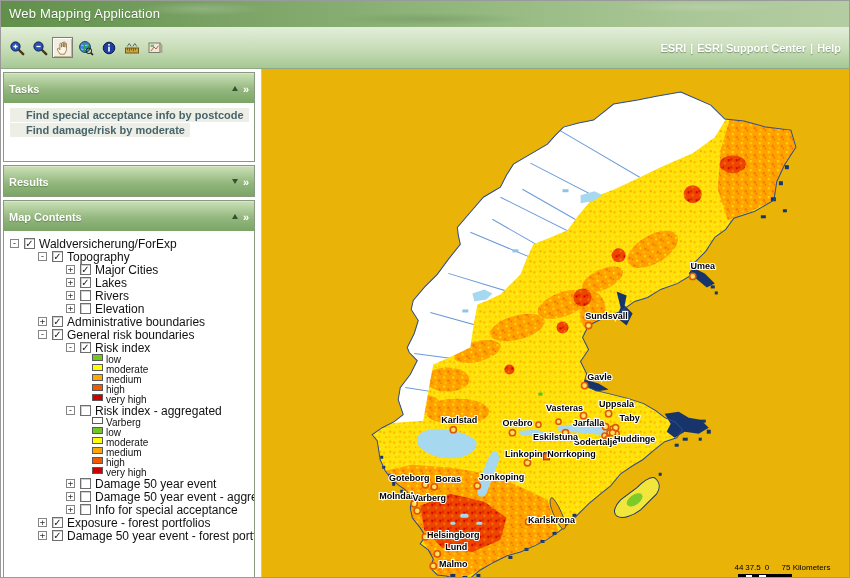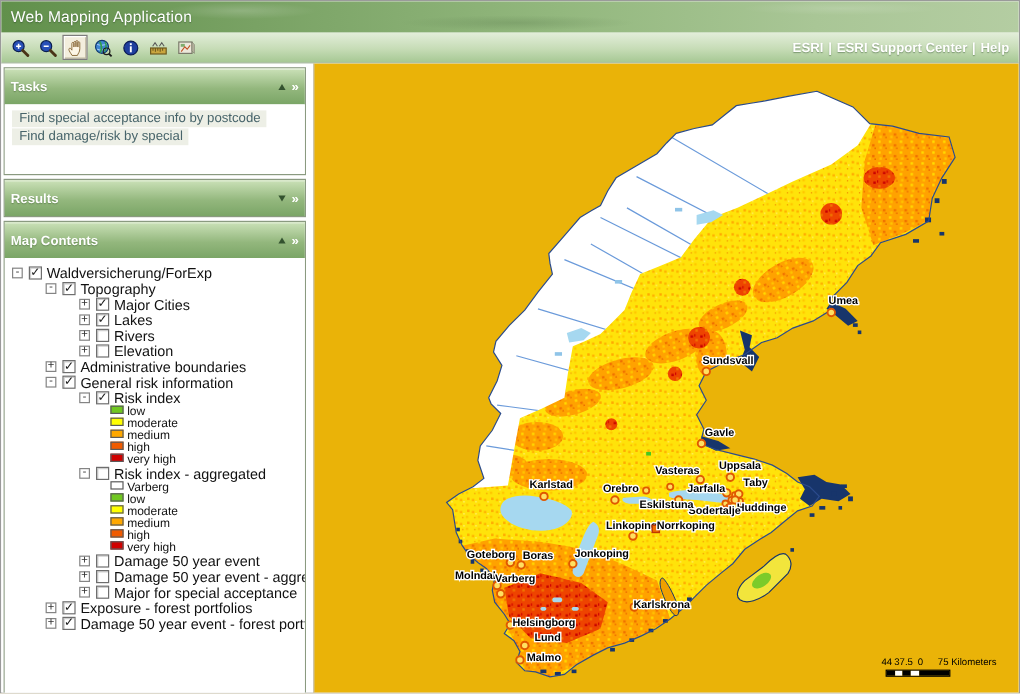--- a/index.html
+++ b/index.html
@@ -11,21 +11,21 @@
   .titlebar{height:26px;position:relative;
     background:linear-gradient(90deg,#61904b 0%,#79a264 25%,#93b87e 55%,#a9c696 80%,#b4cda2 100%);padding-left:16px;}
   .titlebar::after{content:"";position:absolute;inset:0;pointer-events:none;background:
     radial-gradient(ellipse 90px 10px at 200px 8px, rgba(255,255,255,.18), transparent 70%),
     radial-gradient(ellipse 140px 9px at 430px 18px, rgba(70,100,60,.22), transparent 70%),
     radial-gradient(ellipse 120px 8px at 700px 6px, rgba(255,255,255,.14), transparent 70%);}
   .app-title{position:absolute;left:8px;top:5px;color:#fff;font-size:13px;letter-spacing:.2px;
     text-shadow:0 1px 1px rgba(40,70,35,.5);z-index:2;}
 
   
-  .toolbar{height:26px;display:flex;align-items:center;border-bottom:1px solid #8fa883;
+  .toolbar{height:42px;display:flex;align-items:center;border-bottom:1px solid #8fa883;
     background:linear-gradient(180deg,#e3eeda 0%,#c6dcb6 55%,#a6c894 100%);}
   .tools{display:flex;align-items:center;padding-left:5px;gap:2px;}
   .tool-btn{width:21px;height:21px;display:flex;align-items:center;justify-content:center;
     background:transparent;border:1px solid transparent;padding:0;cursor:pointer;}
   .tool-btn.active{background:#f3eedd;border-color:#7c7c7c;
     box-shadow:inset 1px 1px 0 #fff,inset -1px -1px 0 #bdb59e;}
   .toolbar-links{margin-left:auto;padding-right:8px;font-size:11px;font-weight:bold;color:#fff;
     text-shadow:0 1px 1px rgba(50,80,45,.5);}
   .toolbar-links a{color:#fff;text-decoration:none;cursor:pointer;}
   .toolbar-links .sep{padding:0 4px;}
@@ -44,21 +44,21 @@
     text-shadow:0 1px 1px rgba(55,85,45,.45);}
   .hdr-icons{display:flex;align-items:center;gap:5px;padding-right:5px;}
   .tri-up{width:0;height:0;border-left:3.5px solid transparent;border-right:3.5px solid transparent;
     border-bottom:5px solid #33522f;}
   .tri-down{width:0;height:0;border-left:3.5px solid transparent;border-right:3.5px solid transparent;
     border-top:5px solid #33522f;}
   .dbl-chev{color:#fff;font-size:11px;font-weight:bold;line-height:10px;}
 
   .tasks-body{height:58px;padding:5px 6px;background:#fff;}
   .task-link{display:block;width:fit-content;background:#edefe6;color:#47646a;font-size:11px;
-    font-weight:normal;padding:1px 5px 1px 6px;margin-bottom:1px;cursor:pointer;white-space:nowrap;}
+    font-weight:bold;padding:1px 5px 1px 16px;margin-bottom:1px;cursor:pointer;white-space:nowrap;}
 
   
   .tree{height:388px;padding-top:6px;background:#fff;overflow:hidden;}
   .tree-row{display:flex;align-items:center;height:13px;white-space:nowrap;}
   .expander{width:9px;height:9px;min-width:9px;border:1px solid #848484;background:#fff;color:#333;
     font-size:9px;line-height:6px;text-align:center;margin-right:5px;cursor:pointer;
     font-family:"DejaVu Sans Mono",monospace;}
   .checkbox{width:11px;height:11px;min-width:11px;border:1px solid #6e6e6e;background:#fff;
     display:inline-flex;align-items:center;justify-content:center;font-size:10px;line-height:10px;
     color:#1a1a1a;margin-right:4px;box-shadow:inset 1px 1px 0 #cfcfcf;cursor:pointer;}
@@ -149,21 +149,21 @@
       <div class="panel">
         <div class="panel-header">
           <span class="panel-title">Tasks</span>
           <span class="hdr-icons">
             <span class="tri-up"></span>
             <span class="dbl-chev">»</span>
           </span>
         </div>
         <div class="tasks-body">
           <span class="task-link">Find special acceptance info by postcode</span>
-          <span class="task-link">Find damage/risk by special</span>
+          <span class="task-link">Find damage/risk by moderate</span>
         </div>
       </div>
 
       <div class="panel">
         <div class="panel-header">
           <span class="panel-title">Results</span>
           <span class="hdr-icons">
             <span class="tri-down"></span>
             <span class="dbl-chev">»</span>
           </span>
@@ -210,21 +210,21 @@
               <span class="tree-label">Elevation</span>
             </div>
             <div class="tree-row" style="padding-left: 34px;">
               <span class="expander">+</span>
               <span class="checkbox">✓</span>
               <span class="tree-label">Administrative boundaries</span>
             </div>
             <div class="tree-row" style="padding-left: 34px;">
               <span class="expander">-</span>
               <span class="checkbox">✓</span>
-              <span class="tree-label">General risk information</span>
+              <span class="tree-label">General risk boundaries</span>
             </div>
             <div class="tree-row" style="padding-left: 62px;">
               <span class="expander">-</span>
               <span class="checkbox">✓</span>
               <span class="tree-label">Risk index</span>
             </div>
             <div class="legend-row">
               <span class="swatch" style="background: rgb(112, 200, 32);"></span>
               <span class="legend-label">low</span>
             </div>
@@ -279,21 +279,21 @@
               <span class="tree-label">Damage 50 year event</span>
             </div>
             <div class="tree-row" style="padding-left: 62px;">
               <span class="expander">+</span>
               <span class="checkbox"></span>
               <span class="tree-label">Damage 50 year event - aggregated</span>
             </div>
             <div class="tree-row" style="padding-left: 62px;">
               <span class="expander">+</span>
               <span class="checkbox"></span>
-              <span class="tree-label">Major for special acceptance</span>
+              <span class="tree-label">Info for special acceptance</span>
             </div>
             <div class="tree-row" style="padding-left: 34px;">
               <span class="expander">+</span>
               <span class="checkbox">✓</span>
               <span class="tree-label">Exposure - forest portfolios</span>
             </div>
             <div class="tree-row" style="padding-left: 34px;">
               <span class="expander">+</span>
               <span class="checkbox">✓</span>
               <span class="tree-label">Damage 50 year event - forest portfolios</span>

